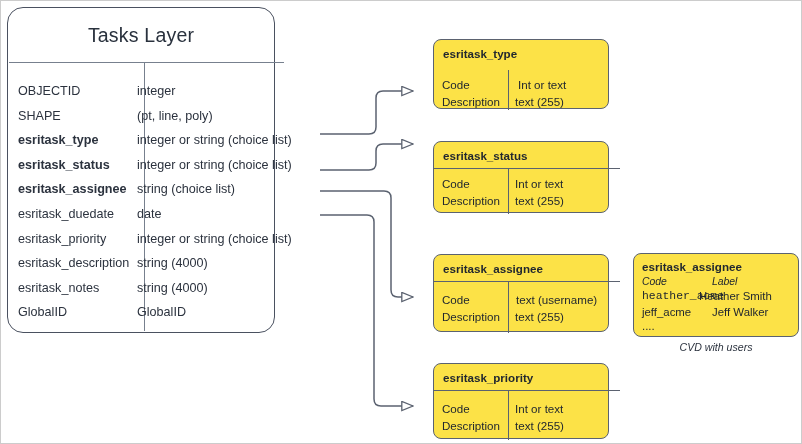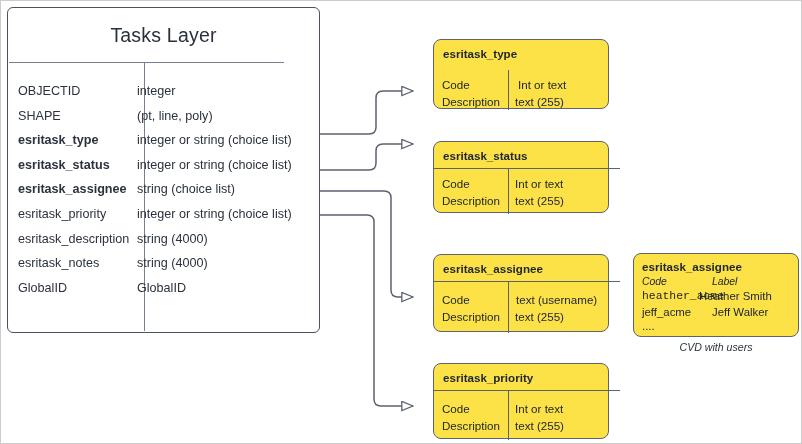--- a/index.html
+++ b/index.html
@@ -18,25 +18,25 @@
     border: 1px solid #cccccc;
     box-sizing: border-box;
     overflow: hidden;
   }
 
   
   .entity-table {
     position: absolute;
     left: 6px;
     top: 6px;
-    width: 313px;
+    width: 268px;
     height: 326px;
     background: #ffffff;
     border: 1.6px solid #4a5160;
-    border-radius: 6px;
+    border-radius: 16px;
     box-sizing: border-box;
   }
   .entity-title {
     position: absolute;
     left: 0;
     top: 0;
     width: 100%;
     height: 54px;
     line-height: 54px;
     text-align: center;
@@ -218,20 +218,24 @@
       </div>
       <div class="entity-row bold">
         <span class="fname">esritask_status</span>
         <span class="ftype">integer or string (choice list)</span>
       </div>
       <div class="entity-row bold">
         <span class="fname">esritask_assignee</span>
         <span class="ftype">string (choice list)</span>
       </div>
       <div class="entity-row">
+        <span class="fname">esritask_duedate</span>
+        <span class="ftype">date</span>
+      </div>
+      <div class="entity-row">
         <span class="fname">esritask_priority</span>
         <span class="ftype">integer or string (choice list)</span>
       </div>
       <div class="entity-row">
         <span class="fname">esritask_description</span>
         <span class="ftype">string (4000)</span>
       </div>
       <div class="entity-row">
         <span class="fname">esritask_notes</span>
         <span class="ftype">string (4000)</span>

